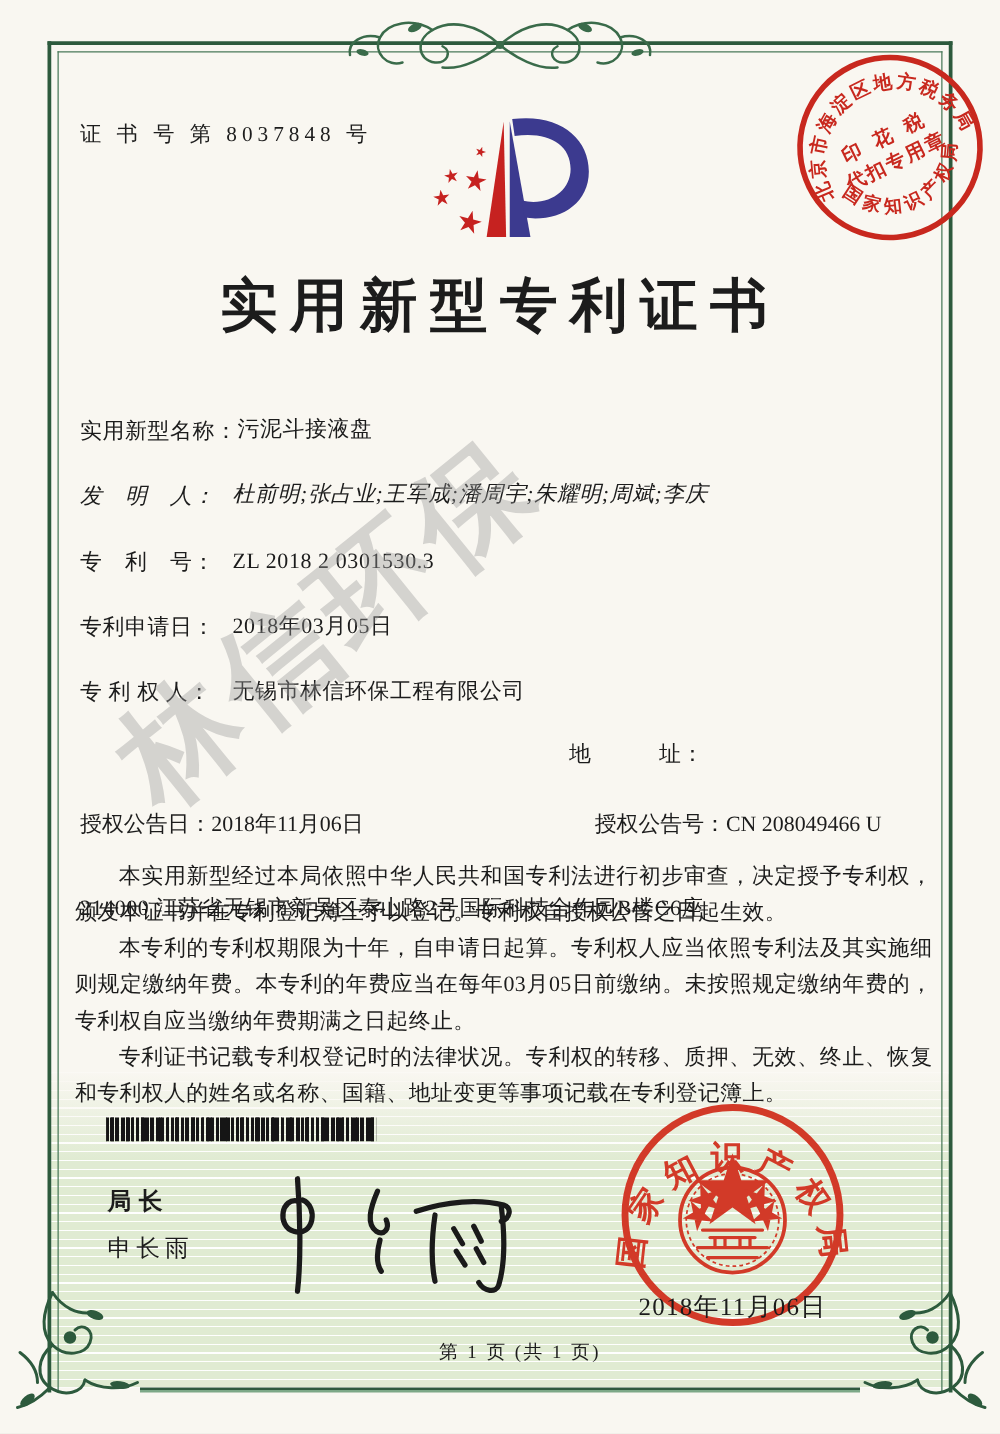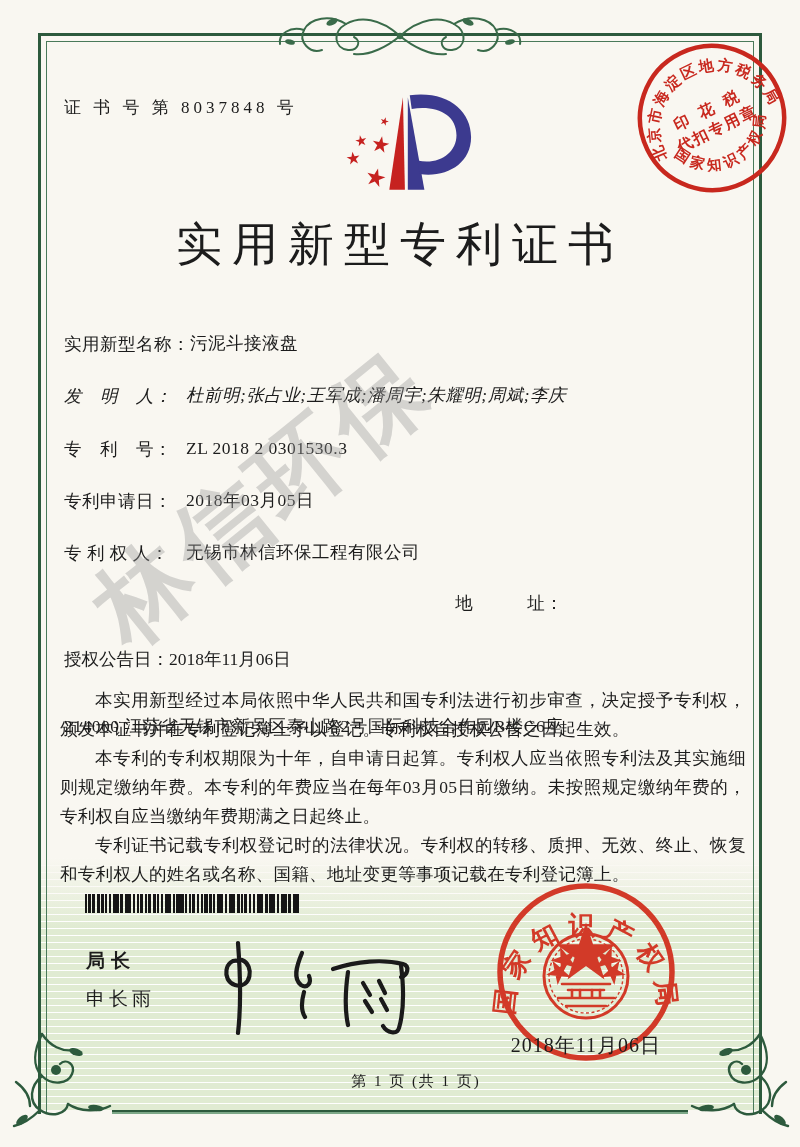--- a/index.html
+++ b/index.html
@@ -35,21 +35,21 @@
   .orn { position:absolute; color:#3a6b4a; }
   .orn-top { left:270px; top:8px; }
   .orn-bl { left:6px; top:1032px; }
   .orn-br { left:684px; top:1032px; transform:scaleX(-1); }
   
   .cert-no { position:absolute; left:64px; top:96px; font-size:17px; letter-spacing:4px; }
   .logo { position:absolute; left:328px; top:82px; }
   .stamp-top { position:absolute; left:630px; top:36px; transform:rotate(-26deg); }
   .title {
     position:absolute; left:0; top:214px; width:100%; text-align:center;
-    font-size:46px; font-weight:normal; letter-spacing:10px;
+    font-size:46px; font-weight:bold; letter-spacing:10px;
   }
   
   .watermark {
     position:absolute; left:108px; top:560px; font-size:94px; font-weight:bold;
     color:#9a9a9a; opacity:.38; letter-spacing:6px; white-space:nowrap;
     transform:rotate(-39deg); transform-origin:0 50%; pointer-events:none; z-index:3;
   }
   
   .fields { position:absolute; left:64px; top:330px; width:690px; font-size:17.5px; }
   .field-row { position:absolute; left:0; display:flex; align-items:flex-end; }
@@ -200,20 +200,23 @@
     </div>
     <div class="field-row r5">
       <span class="lbl">地　　　址：</span>
       <span class="val">214000 江苏省无锡市新吴区泰山路2号国际科技合作园B楼C6座</span>
     </div>
   </div>
 
   <div class="grant-row">
     <div class="grant-left">
       <span>授权公告日：</span><span>2018年11月06日</span>
+    </div>
+    <div class="grant-right">
+      <span>授权公告号：</span><span>CN 208049466 U</span>
     </div>
   </div>
 
   <div class="paras">
     <p>本实用新型经过本局依照中华人民共和国专利法进行初步审查，决定授予专利权，颁发本证书并在专利登记簿上予以登记。专利权自授权公告之日起生效。</p>
     <p>本专利的专利权期限为十年，自申请日起算。专利权人应当依照专利法及其实施细则规定缴纳年费。本专利的年费应当在每年03月05日前缴纳。未按照规定缴纳年费的，专利权自应当缴纳年费期满之日起终止。</p>
     <p>专利证书记载专利权登记时的法律状况。专利权的转移、质押、无效、终止、恢复和专利权人的姓名或名称、国籍、地址变更等事项记载在专利登记簿上。</p>
   </div>
 
   <div class="barcode"></div>

